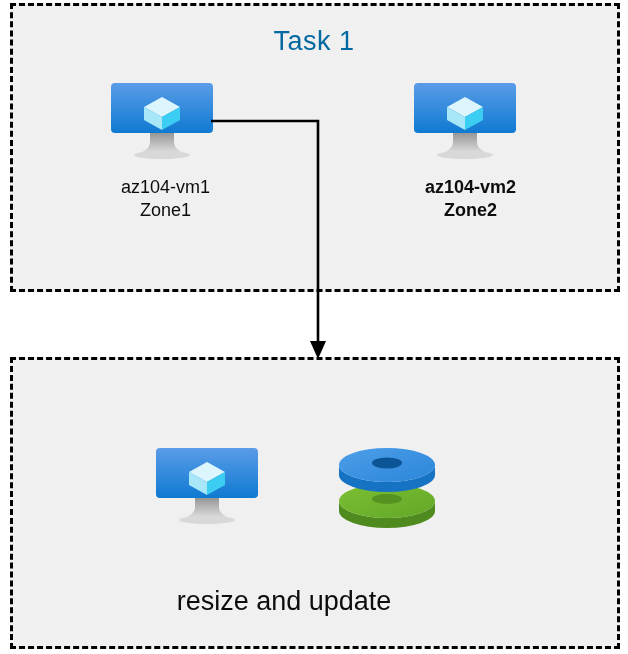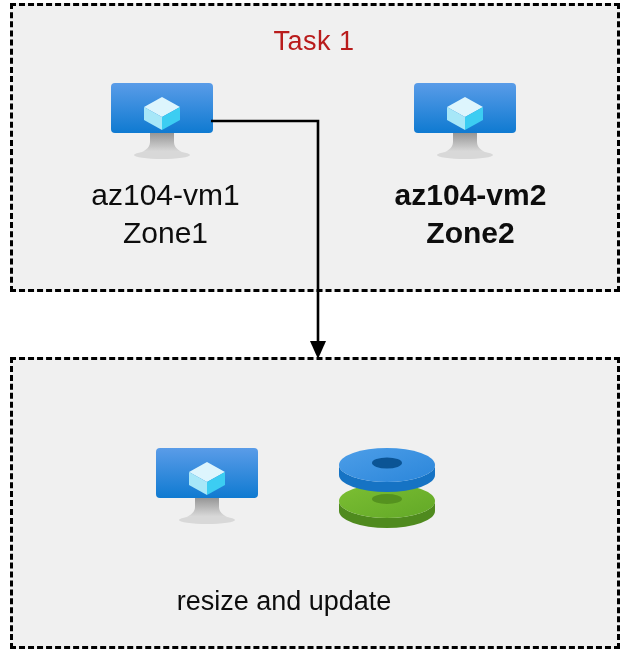--- a/index.html
+++ b/index.html
@@ -36,34 +36,34 @@
   #task2-box {
     left: 10px;
     top: 357px;
     width: 610px;
     height: 292px;
   }
   .task-title {
     position: absolute;
     width: 100%;
     text-align: center;
-    color: #b91c1c;
+    color: #0369a1;
     font-size: 27px;
     font-family: "Liberation Sans", sans-serif;
     letter-spacing: 0.5px;
     line-height: 1;
   }
   #task1-title { top: 28px; }
   #task2-title { top: 382px; }
 
   .node-label {
     position: absolute;
     text-align: center;
     color: #0d0d0d;
-    font-size: 30px;
+    font-size: 18px;
     line-height: 1.28;
     white-space: pre-line;
   }
   #vm1-label { left: 48px; top: 176px; width: 235px; }
   #vm2-label { left: 353px; top: 176px; width: 235px; font-weight: bold; }
   #task2-caption {
     position: absolute;
     left: 64px;
     top: 585px;
     width: 440px;

